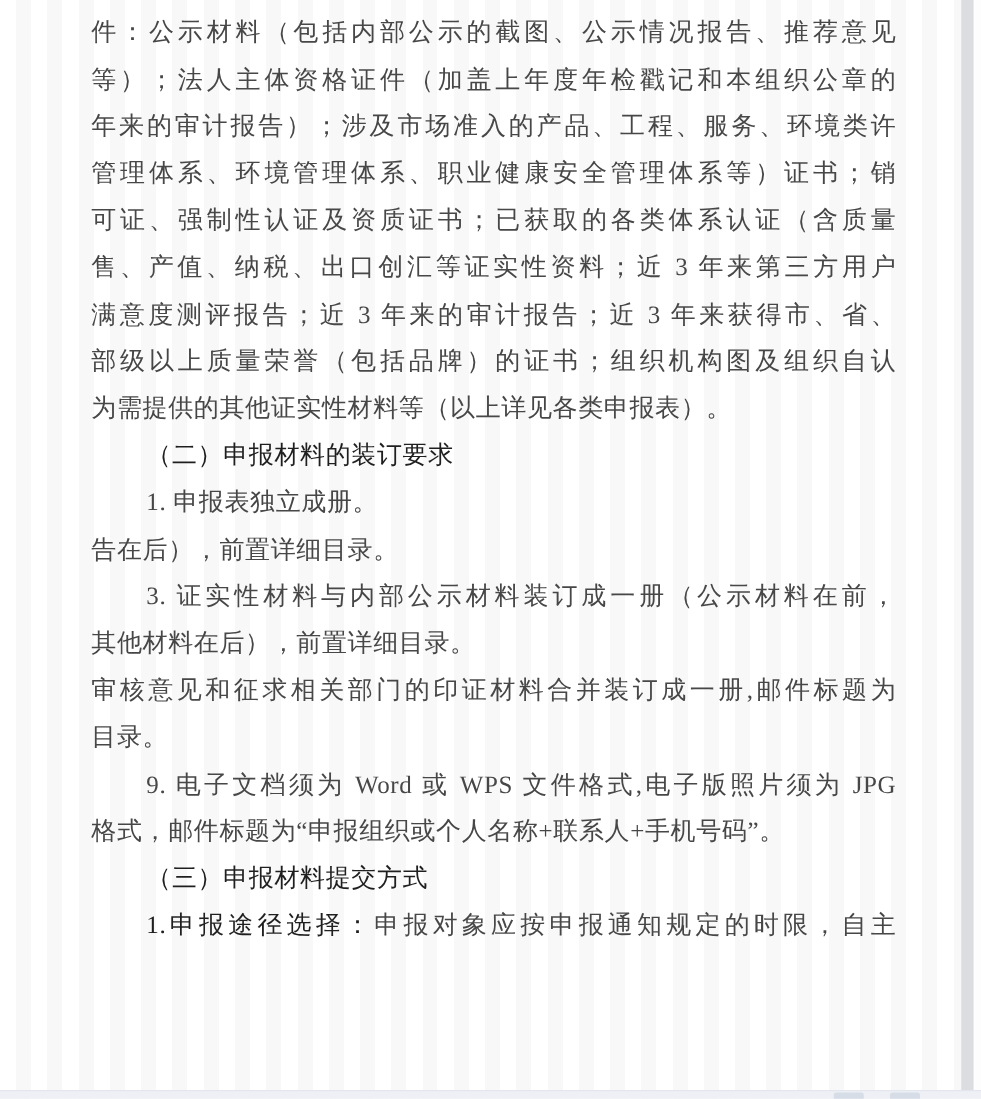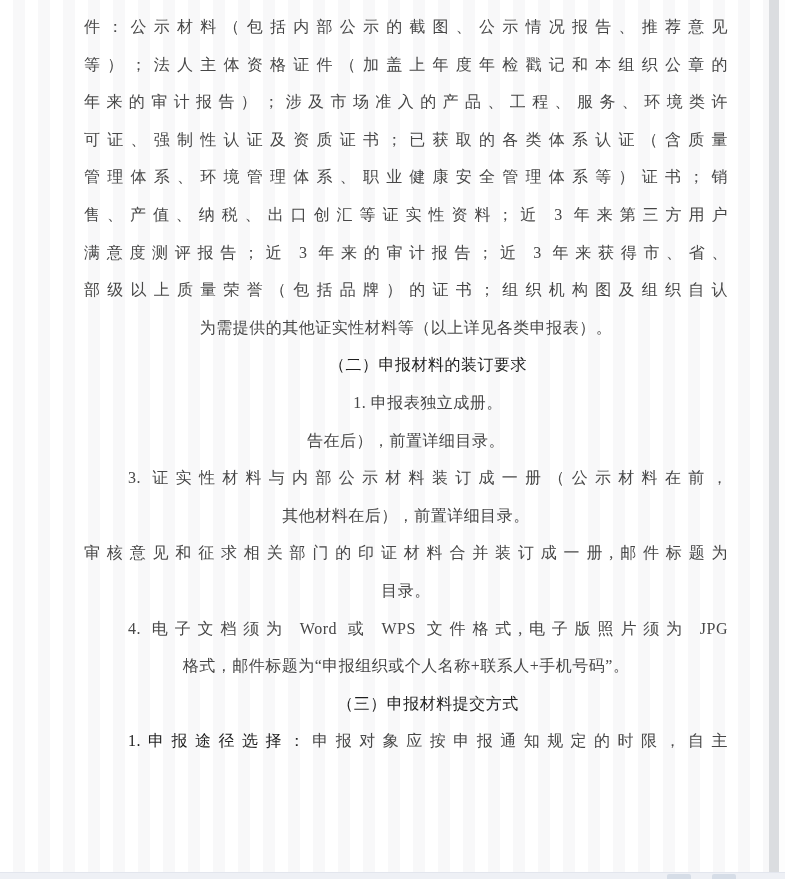--- a/index.html
+++ b/index.html
@@ -33,32 +33,32 @@
   .page-right-gutter {
     position: absolute;
     left: 779px;
     top: 0;
     width: 6px;
     height: 872px;
     background: #fdfdfd;
   }
   .text-block {
     position: absolute;
-    left: 84px;
+    left: 73px;
     top: 8px;
     width: 644px;
-    font-size: 16px;
+    font-size: 20px;
     line-height: 37.6px;
     color: #474747;
     letter-spacing: 0.5px;
   }
   .line {
     height: 37.6px;
     white-space: nowrap;
-    text-align: center;
+    text-align: left;
   }
   .line.justify {
     white-space: normal;
     text-align: justify;
     text-align-last: justify;
   }
   .line.indent {
     padding-left: 44px;
   }
   .line.justify.indent {
@@ -91,34 +91,34 @@
   .scroll-thumb.second { left: 712px; }
 </style>
 </head>
 <body>
 
 <div class="page">
   <div class="text-block" id="text-block">
       <div class="line justify"><span class="seg">件：公示材料（包括内部公示的截图、公示情况报告、推荐意见</span></div>
       <div class="line justify"><span class="seg">等）；法人主体资格证件（加盖上年度年检戳记和本组织公章的</span></div>
       <div class="line justify"><span class="seg">年来的审计报告）；涉及市场准入的产品、工程、服务、环境类许</span></div>
+      <div class="line justify"><span class="seg">管理体系、环境管理体系、职业健康安全管理体系等）证书；销</span></div>
       <div class="line justify"><span class="seg">可证、强制性认证及资质证书；已获取的各类体系认证（含质量</span></div>
-      <div class="line justify"><span class="seg">管理体系、环境管理体系、职业健康安全管理体系等）证书；销</span></div>
       <div class="line justify"><span class="seg">售、产值、纳税、出口创汇等证实性资料；近 3 年来第三方用户</span></div>
       <div class="line justify"><span class="seg">满意度测评报告；近 3 年来的审计报告；近 3 年来获得市、省、</span></div>
       <div class="line justify"><span class="seg">部级以上质量荣誉（包括品牌）的证书；组织机构图及组织自认</span></div>
       <div class="line"><span class="seg">为需提供的其他证实性材料等（以上详见各类申报表）。</span></div>
       <div class="line indent"><span class="seg bold">（二）申报材料的装订要求</span></div>
       <div class="line indent"><span class="seg">1. 申报表独立成册。</span></div>
       <div class="line"><span class="seg">告在后），前置详细目录。</span></div>
       <div class="line justify indent"><span class="seg">3. 证实性材料与内部公示材料装订成一册（公示材料在前，</span></div>
       <div class="line"><span class="seg">其他材料在后），前置详细目录。</span></div>
       <div class="line justify"><span class="seg">审核意见和征求相关部门的印证材料合并装订成一册,邮件标题为</span></div>
       <div class="line"><span class="seg">目录。</span></div>
-      <div class="line justify indent"><span class="seg">4. 电子文档须为 Word 或 WPS 文件格式,电子版照片须为 JPG</span></div>
+      <div class="line justify indent"><span class="seg">9. 电子文档须为 Word 或 WPS 文件格式,电子版照片须为 JPG</span></div>
       <div class="line"><span class="seg">格式，邮件标题为“申报组织或个人名称+联系人+手机号码”。</span></div>
       <div class="line indent"><span class="seg bold">（三）申报材料提交方式</span></div>
       <div class="line justify indent"><span class="seg bold">1.申报途径选择：</span><span class="seg">申报对象应按申报通知规定的时限，自主</span></div>
     </div>
   <div class="page-edge-strip"></div>
   <div class="page-right-gutter"></div>
   <div class="bottom-bar">
     <div class="scroll-thumb first"></div>
     <div class="scroll-thumb second"></div>
   </div>

